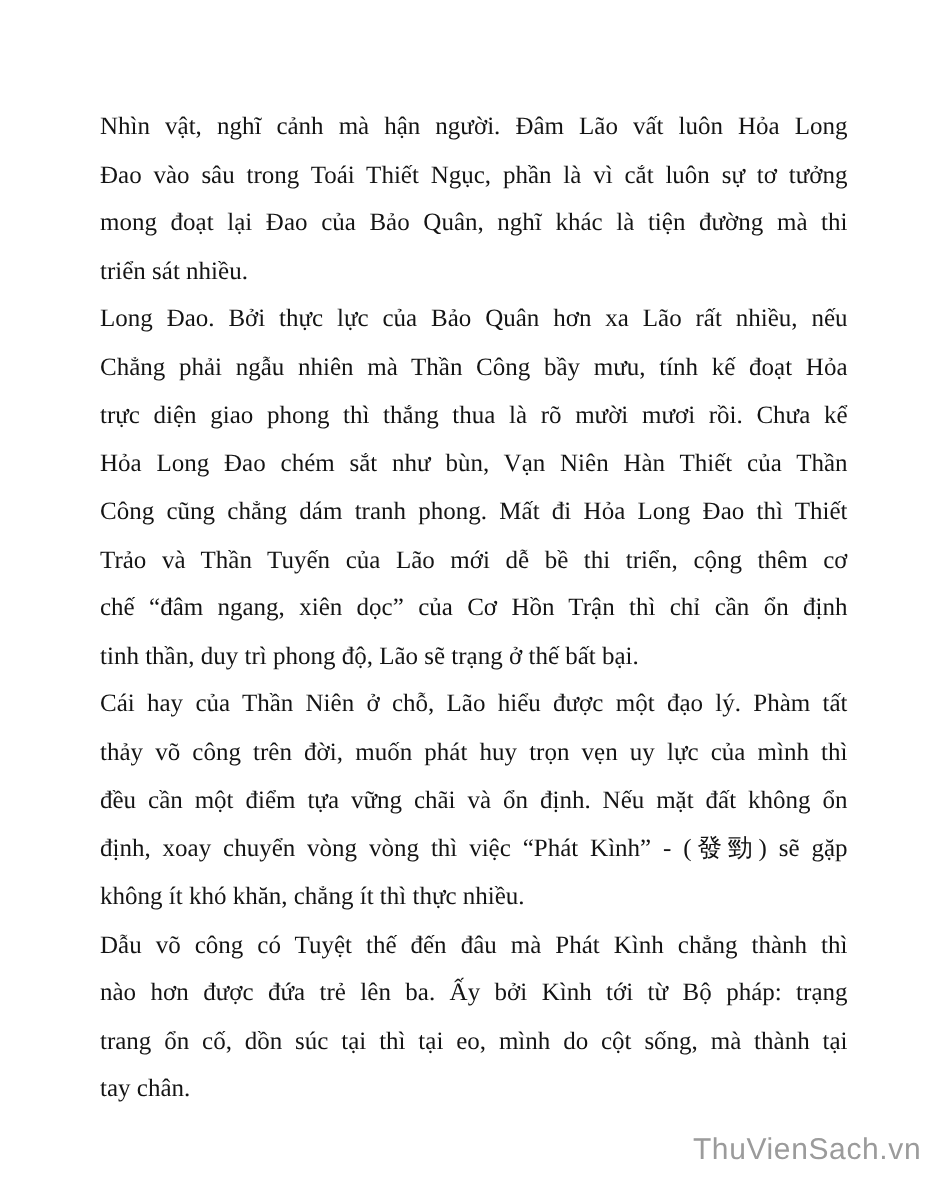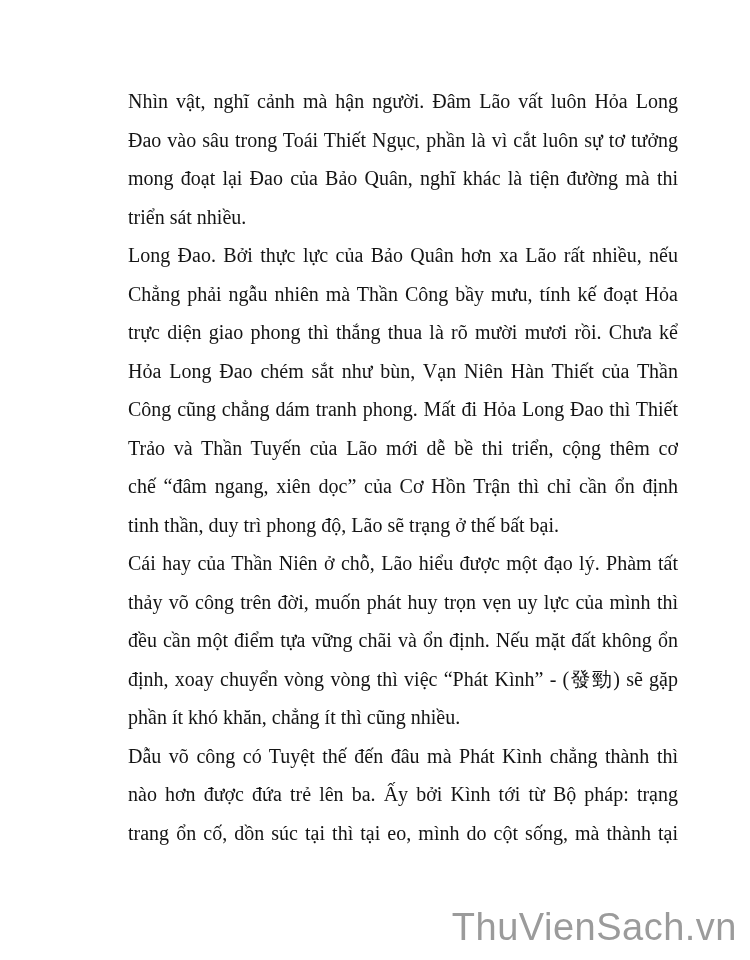--- a/index.html
+++ b/index.html
@@ -18,31 +18,30 @@
   .paragraph { margin: 0; padding: 0; }
   .line {
     font-size: 20px;
     line-height: 38.5px;
     height: 38.5px;
     color: #141414;
     text-align: justify;
     text-align-last: justify;
     overflow: hidden;
     white-space: nowrap;
-    margin-left: 48px;
   }
   .line.para-end {
     text-align-last: left;
     white-space: normal;
   }
   .watermark {
     position: absolute;
     right: 13px; top: 906px;
     font-family: "Liberation Sans", sans-serif;
-    font-size: 38px;
+    font-size: 24px;
     font-weight: 300;
     letter-spacing: 0.5px;
     color: #9b9b9b;
   }
 </style>
 </head>
 <body>
 
 <div class="page-body">
 
@@ -62,24 +61,25 @@
     <div class="line">Trảo và Thần Tuyến của Lão mới dễ bề thi triển, cộng thêm cơ</div>
     <div class="line">chế “đâm ngang, xiên dọc” của Cơ Hồn Trận thì chỉ cần ổn định</div>
     <div class="line para-end">tinh thần, duy trì phong độ, Lão sẽ trạng ở thế bất bại.</div>
   </div>
 
   <div class="paragraph">
     <div class="line">Cái hay của Thần Niên ở chỗ, Lão hiểu được một đạo lý. Phàm tất</div>
     <div class="line">thảy võ công trên đời, muốn phát huy trọn vẹn uy lực của mình thì</div>
     <div class="line">đều cần một điểm tựa vững chãi và ổn định. Nếu mặt đất không ổn</div>
     <div class="line">định, xoay chuyển vòng vòng thì việc “Phát Kình” - (發勁) sẽ gặp</div>
-    <div class="line para-end">phần ít khó khăn, chẳng  ít thì cũng nhiều.</div>
+    <div class="line para-end">không ít khó khăn, chẳng  ít thì thực nhiều.</div>
   </div>
 
   <div class="paragraph">
     <div class="line">Dẫu võ công có Tuyệt thế đến đâu mà Phát Kình chẳng thành thì</div>
     <div class="line">nào hơn được đứa trẻ lên ba. Ấy bởi Kình tới từ Bộ pháp: trạng</div>
     <div class="line">trang ổn cố, dồn súc tại thì tại eo, mình do cột sống, mà thành tại</div>
+    <div class="line para-end">tay chân.</div>
   </div>
 
 </div>
 
 <div class="watermark">ThuVienSach.vn</div>
 
 </body></html>

